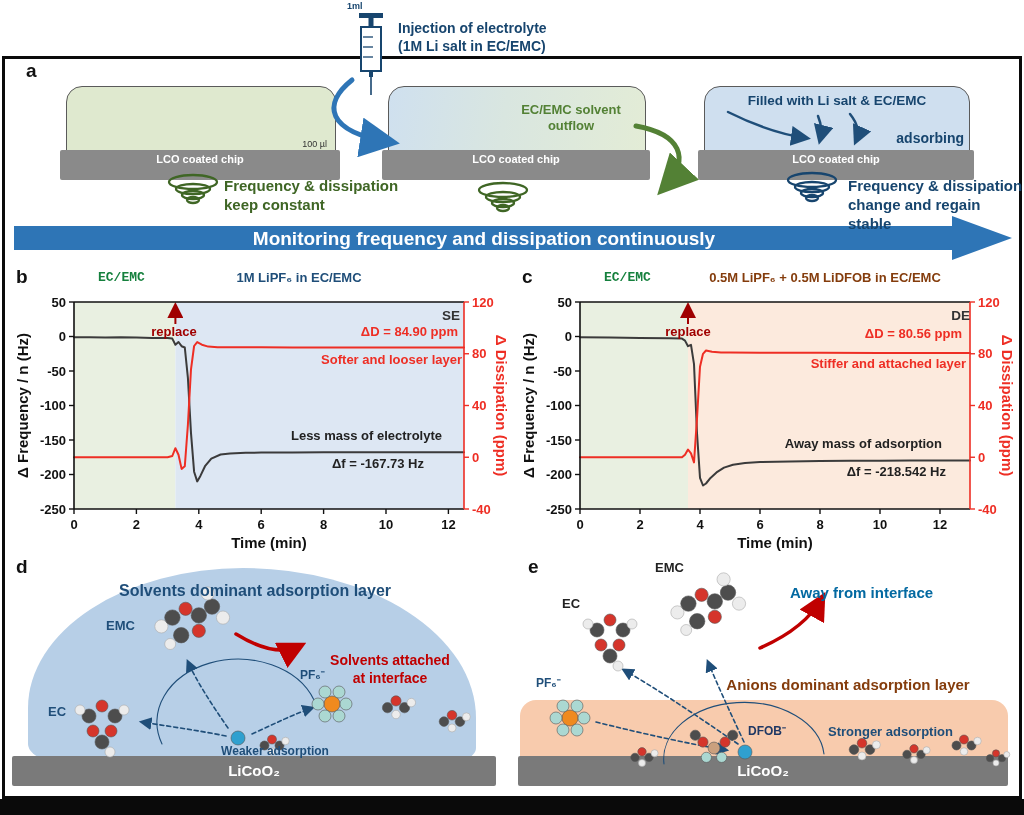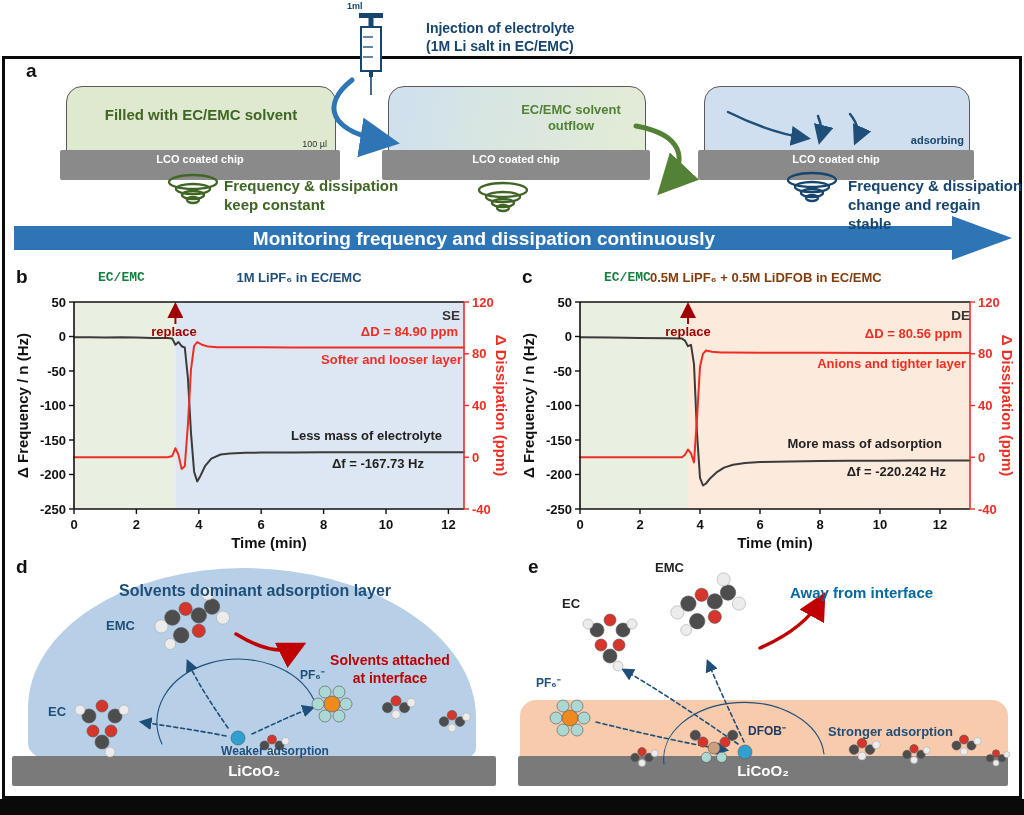--- a/index.html
+++ b/index.html
@@ -9,27 +9,27 @@
   .bottom-bar{position:absolute;left:0;right:0;bottom:0;height:16px;background:#0a0a0a;z-index:2;}
   .letter{position:absolute;font-size:19px;font-weight:700;color:#111;z-index:9;}
   
   .schembox{position:absolute;height:64px;border:1.5px solid #5a5a5a;border-radius:16px 16px 0 0;z-index:3;}
   .boxlabel{width:100%;text-align:center;font-weight:700;}
   .chip{position:absolute;height:30px;background:#8a8a8a;border-radius:2px;color:#fff;
         font-size:11px;font-weight:700;text-align:center;line-height:18px;z-index:3;}
   .note{position:absolute;font-size:15px;font-weight:700;line-height:1.25;z-index:9;}
   .note span{display:block;}
   .gre<!-- -->en{}
-  .inj{position:absolute;left:398px;top:20px;font-size:14px;font-weight:700;color:#17456e;line-height:1.25;z-index:9;margin-left:28px;}
+  .inj{position:absolute;left:398px;top:20px;font-size:14px;font-weight:700;color:#17456e;line-height:1.25;z-index:9;}
   .inj span{display:block;}
   .vol{position:absolute;right:8px;bottom:2px;font-size:9px;color:#333;font-weight:400;}
   .outflow{position:absolute;left:500px;top:102px;width:142px;text-align:center;color:#538135;
            font-size:13px;font-weight:700;line-height:1.2;z-index:9;}
   .outflow span{display:block;}
-  .adsorbing{position:absolute;right:5px;bottom:5px;font-size:11px;font-weight:700;color:#17456e;}
+  .adsorbing{position:absolute;right:5px;bottom:5px;font-size:14px;font-weight:700;color:#17456e;}
   .oneml{position:absolute;left:347px;top:1px;font-size:9px;font-weight:700;color:#17456e;z-index:9;}
   
   .chart-panel{position:absolute;width:494px;height:300px;z-index:4;}
   .chart-panel .pl{position:absolute;left:2px;top:-2px;font-size:19px;font-weight:700;color:#111;}
   .hdr{position:absolute;top:2px;font-size:13px;font-weight:700;white-space:nowrap;}
   .hdr.green{color:#15803d;font-family:Liberation Mono, monospace;}
   .hdr.navy{color:#1f4e79;}
   .hdr.brown{color:#843c0c;}
   .chart-panel svg{position:absolute;left:0;top:16px;}
   .ann{position:absolute;font-size:13px;font-weight:700;white-space:nowrap;z-index:8;}
@@ -71,33 +71,33 @@
     <line x1="17" y1="53" x2="27" y2="53" stroke="#17456e" stroke-width="1.3"></line>
     <rect x="23" y="67" width="4" height="6" fill="#17456e"></rect>
     <line x1="25" y1="73" x2="25" y2="91" stroke="#17456e" stroke-width="1.6"></line>
   </svg>
   <div class="inj">
     <span>Injection of electrolyte</span>
     <span>(1M Li salt in EC/EMC)</span>
   </div>
 
   <div class="schembox" style="left:66px;top:86px;width:268px;background:#dfe9cf">
-    <div class="boxlabel" style="padding-top:19px;font-size:15px;color:#3f6625">Filled with EC/EMC solvent</div>
     <span class="vol">100 µl</span>
   </div>
   <div class="chip" style="left:60px;top:150px;width:280px">LCO coated chip</div>
 
   <div class="schembox" style="left:388px;top:86px;width:256px;background:linear-gradient(100deg,#cfe0ef 0%,#d9e6e0 45%,#e3ecd6 100%)"></div>
   <div class="outflow">
     <span>EC/EMC solvent</span>
     <span>outflow</span>
   </div>
   <div class="chip" style="left:382px;top:150px;width:268px">LCO coated chip</div>
 
   <div class="schembox" style="left:704px;top:86px;width:264px;background:#cfdfef">
+    <div class="boxlabel" style="padding-top:6px;font-size:13.5px;color:#17456e">Filled with Li salt &amp; EC/EMC</div>
     <span class="adsorbing">adsorbing</span>
   </div>
   <div class="chip" style="left:698px;top:150px;width:276px">LCO coated chip</div>
 
   <div class="note" style="left:224px;top:177px;color:#3f6625">
     <span>Frequency &amp; dissipation</span>
     <span>keep constant</span>
   </div>
   <div class="note" style="left:848px;top:177px;color:#17456e">
     <span>Frequency &amp; dissipation</span>
@@ -174,21 +174,21 @@
     <span class="ann corner" style="right:48px;top:40px">SE</span>
     <span class="ann red" style="right:50px;top:56px">ΔD = 84.90 ppm</span>
     <span class="ann red" style="right:46px;top:84px">Softer and looser layer</span>
     <span class="ann dark" style="right:66px;top:160px">Less mass of electrolyte</span>
     <span class="ann dark" style="right:84px;top:188px">Δf = -167.73 Hz</span>
   </div>
 
   <div class="chart-panel" style="left:520px;top:268px">
     <span class="pl">c</span>
     <span class="hdr green" style="left:84px">EC/EMC</span>
-    <span class="hdr brown" style="left:130px;width:350px;">0.5M LiPF₆ + 0.5M LiDFOB in EC/EMC</span>
+    <span class="hdr brown" style="left:130px;width:350px;text-align:center">0.5M LiPF₆ + 0.5M LiDFOB in EC/EMC</span>
     <svg id="chart-c" width="494" height="276">
         <rect x="60" y="18" width="108" height="207" fill="#e9f0e1"></rect>
         <rect x="168" y="18" width="282" height="207" fill="#fceadd"></rect>
         <defs>
           <marker id="ra-c" markerWidth="8" markerHeight="8" refX="6" refY="4" orient="auto">
             <path d="M0,0 L8,4 L0,8 z" fill="#a00000"></path>
           </marker>
         </defs>
         <line x1="168" y1="40" x2="168" y2="22" stroke="#a00000" stroke-width="2" marker-end="url(#ra-c)"></line>
         <polyline points="60.0,53.2 90.0,53.5 120.0,53.9 150.0,54.2 162.0,54.6 165.0,56.6 168.0,62.2 171.0,60.8 174.0,80.1 177.0,149.1 180.0,193.9 183.0,201.5 186.0,199.5 190.5,193.9 196.5,188.4 204.0,183.6 213.0,180.8 225.0,179.1 240.0,178.1 270.0,177.4 300.0,177.0 330.0,176.8 360.0,176.7 390.0,176.6 420.0,176.6 450.0,176.5" fill="none" stroke="#3b3b3b" stroke-width="2" stroke-linejoin="round" stroke-linecap="round"></polyline>
@@ -235,38 +235,39 @@
         <text x="360" y="245" text-anchor="middle" font-size="13" font-weight="700" fill="#111">10</text>
         <line x1="420" y1="225" x2="420" y2="230" stroke="#111" stroke-width="1.4"></line>
         <text x="420" y="245" text-anchor="middle" font-size="13" font-weight="700" fill="#111">12</text>
         <text x="14" y="121.5" text-anchor="middle" font-size="15" font-weight="700" fill="#111" transform="rotate(-90 14 121.5)">Δ Frequency / n (Hz)</text>
         <text x="482" y="121.5" text-anchor="middle" font-size="15" font-weight="700" fill="#ee2e24" transform="rotate(90 482 121.5)">Δ Dissipation (ppm)</text>
         <text x="255" y="264" text-anchor="middle" font-size="15" font-weight="700" fill="#111">Time (min)</text>
       </svg>
     <span class="ann replace" style="left:123px;top:56px;width:90px">replace</span>
     <span class="ann corner" style="right:44px;top:40px">DE</span>
     <span class="ann red" style="right:52px;top:58px">ΔD = 80.56 ppm</span>
-    <span class="ann red" style="right:48px;top:88px">Anions and tighter layer</span>
-    <span class="ann dark" style="right:72px;top:168px">More mass of adsorption</span>
-    <span class="ann dark" style="right:68px;top:196px">Δf = -220.242 Hz</span>
+    <span class="ann red" style="right:48px;top:88px">Stiffer and attached layer</span>
+    <span class="ann dark" style="right:72px;top:168px">Away mass of adsorption</span>
+    <span class="ann dark" style="right:68px;top:196px">Δf = -218.542 Hz</span>
   </div>
 
   <div class="blob"></div>
   <div class="dtitle" style="left:60px;top:582px;width:390px;text-align:center;font-size:16px;color:#1f4e79">Solvents dominant adsorption layer</div>
   <div class="mol-label" style="left:106px;top:618px;font-size:13px;color:#1f4e79">EMC</div>
   <div class="mol-label" style="left:48px;top:704px;font-size:13px;color:#1f4e79">EC</div>
   <div class="mol-label" style="left:300px;top:666px;font-size:12px;color:#1f4e79">PF₆⁻</div>
   <div class="dtitle" style="left:310px;top:652px;width:160px;text-align:center;font-size:14px;color:#c00000;line-height:1.25">
     <span style="display:block">Solvents attached</span>
     <span style="display:block">at interface</span>
   </div>
   <div class="mol-label" style="left:210px;top:744px;width:130px;text-align:center;font-size:12px;color:#1f4e79">Weaker adsorption</div>
   <div class="substrate" style="left:12px;top:756px;width:484px">LiCoO₂</div>
 
   <div class="band"></div>
+  <div class="dtitle" style="left:688px;top:676px;width:320px;text-align:center;font-size:15px;color:#843c0c">Anions dominant adsorption layer</div>
   <div class="mol-label" style="left:562px;top:596px;font-size:13px;color:#222">EC</div>
   <div class="mol-label" style="left:655px;top:560px;font-size:13px;color:#222">EMC</div>
   <div class="mol-label" style="left:790px;top:584px;font-size:15px;color:#0369a1">Away from interface</div>
   <div class="mol-label" style="left:536px;top:674px;font-size:12px;color:#1f4e79">PF₆⁻</div>
   <div class="mol-label" style="left:748px;top:722px;font-size:12px;color:#1f3864">DFOB⁻</div>
   <div class="mol-label" style="left:828px;top:724px;font-size:13px;color:#1f4e79">Stronger adsorption</div>
   <div class="substrate" style="left:518px;top:756px;width:490px">LiCoO₂</div>
 
   <svg id="deco" width="1024" height="815">
     <defs>

